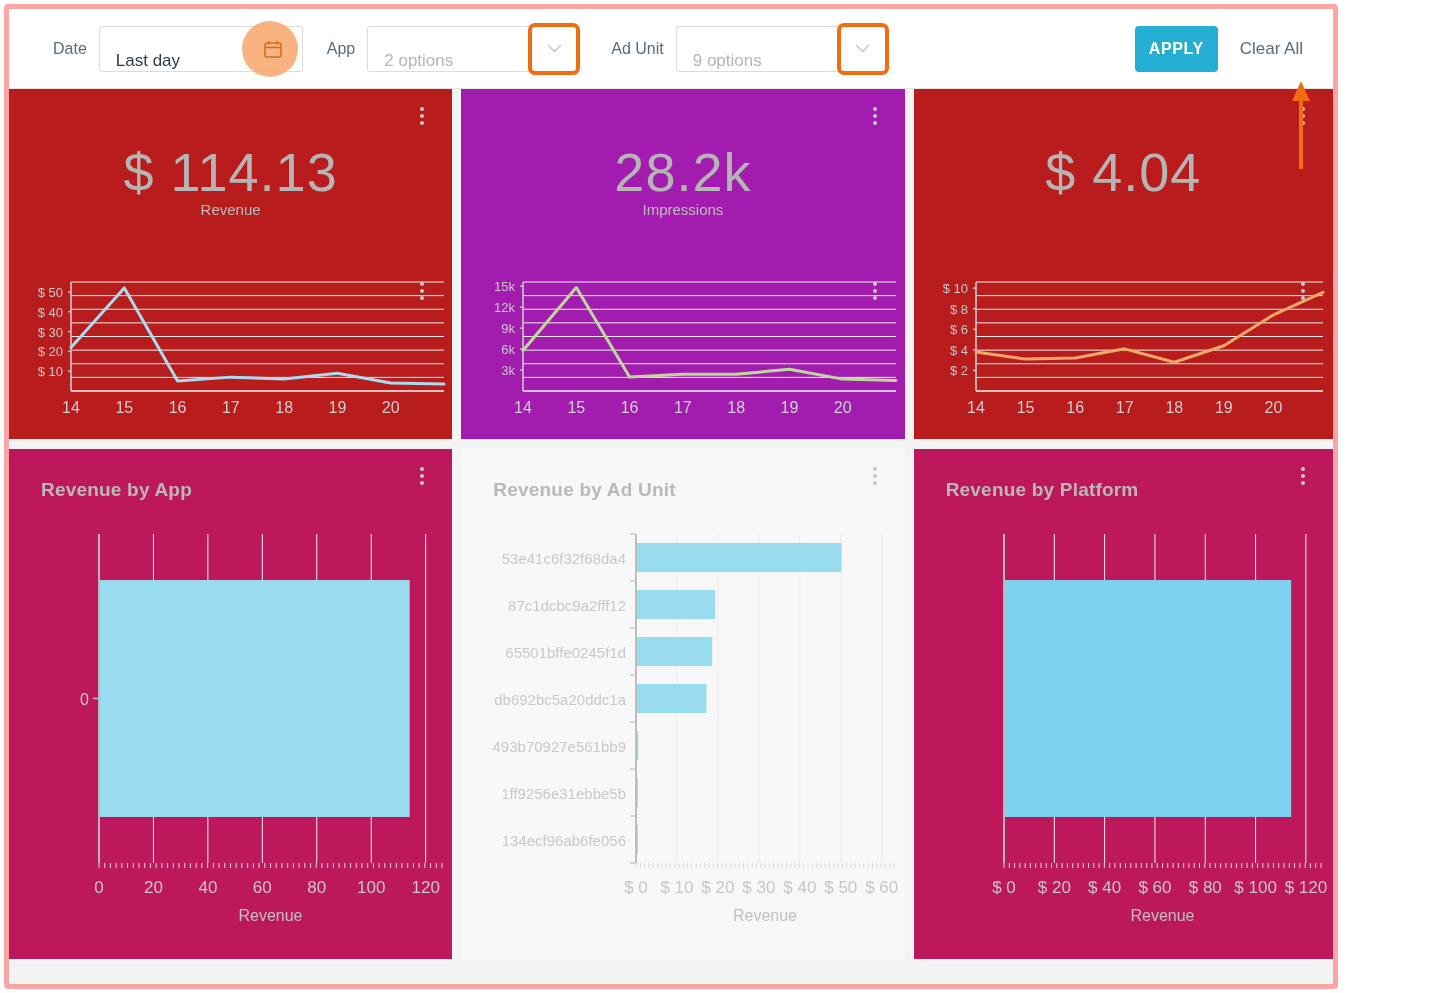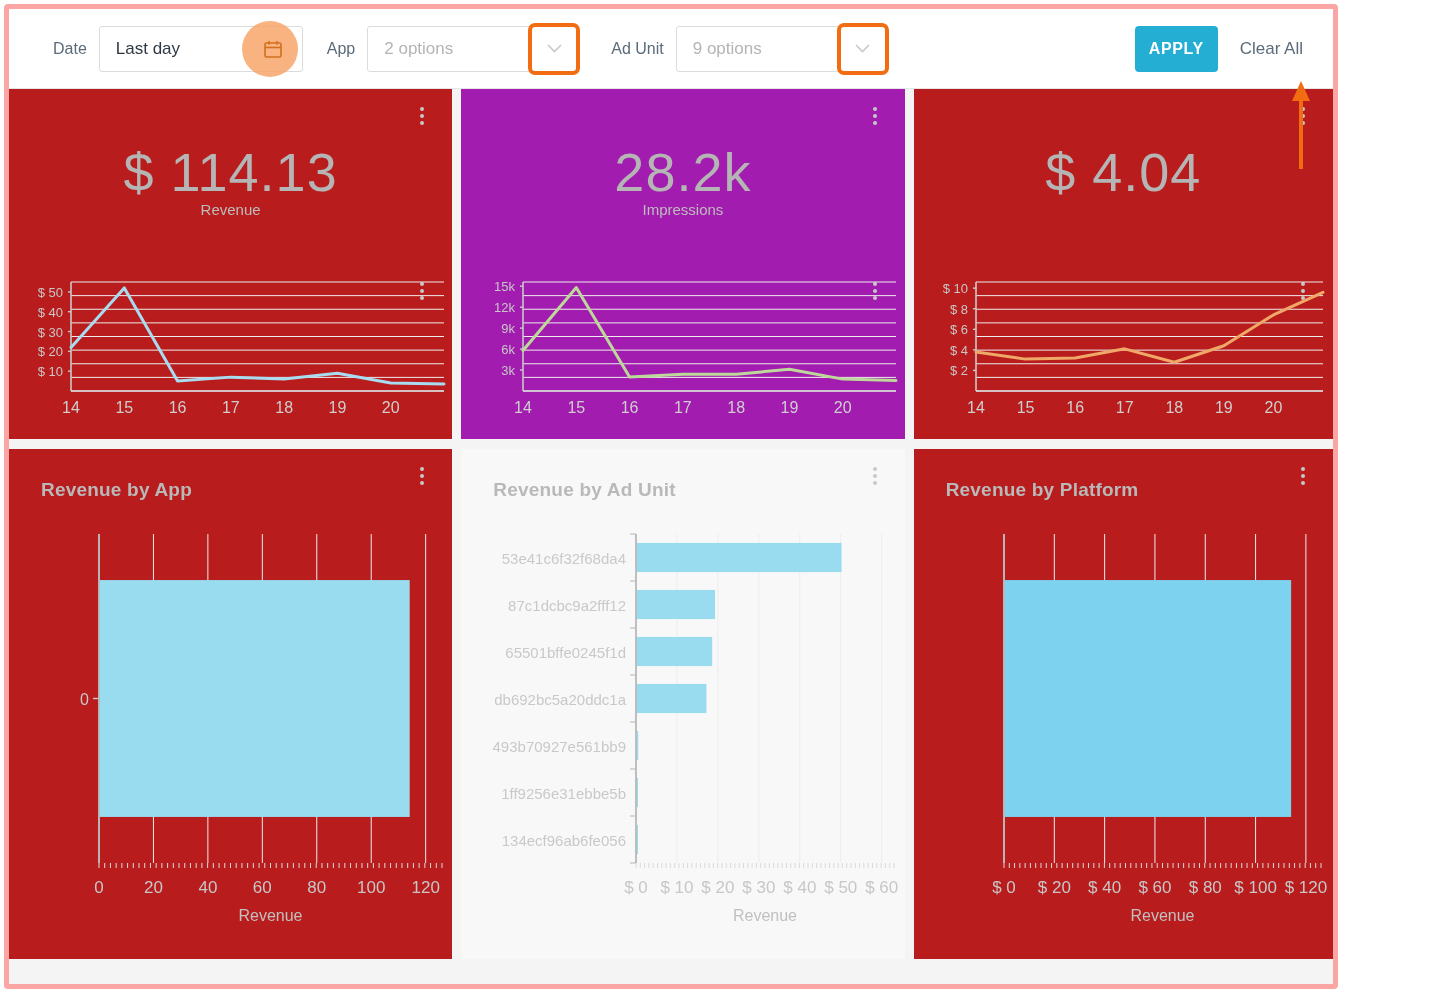--- a/index.html
+++ b/index.html
@@ -36,21 +36,21 @@
     margin-right: 12px;
     white-space: nowrap;
   }
   .field {
     position: relative;
     height: 46px;
     border: 1px solid #dcdcdc;
     border-radius: 3px;
     background: #fff;
     display: flex;
-    align-items: center;
+    align-items: flex-end;
     padding: 0 10px 0 16px;
   }
   .field.date { width: 204px; margin-right: 24px; }
   .field.app  { width: 202px; margin-right: 24px; }
   .field.adunit { width: 202px; }
   .field-value {
     font-size: 17px;
     color: #2d3a45;
     flex: 1;
     white-space: nowrap;
@@ -169,21 +169,21 @@
     font-size: 15px;
     color: #bdbdbd;
   }
 
   .spark-wrap {
     position: absolute;
     left: 0; top: 0; right: 0; bottom: 0;
   }
 
   
-  .panel-cell { width: 484px; height: 510px; background: #b91c1c; position: relative; }
+  .panel-cell { width: 484px; height: 510px; background: #be185d; position: relative; }
   .panel-cell.mid { background: #f8f8f8; }
   .panel-title {
     position: absolute;
     left: 32px; top: 30px;
     font-size: 19px;
     font-weight: bold;
     color: #b9b9b9;
     letter-spacing: .2px;
   }
   .panel-body {

